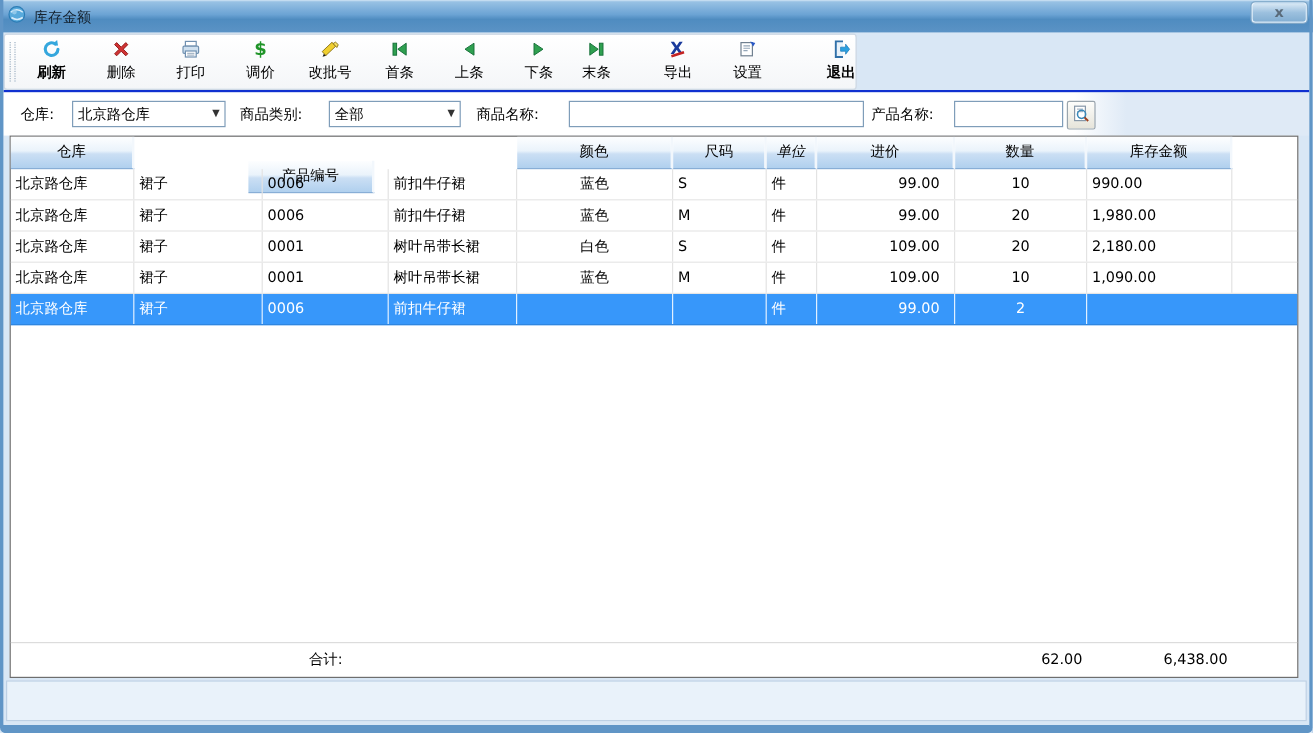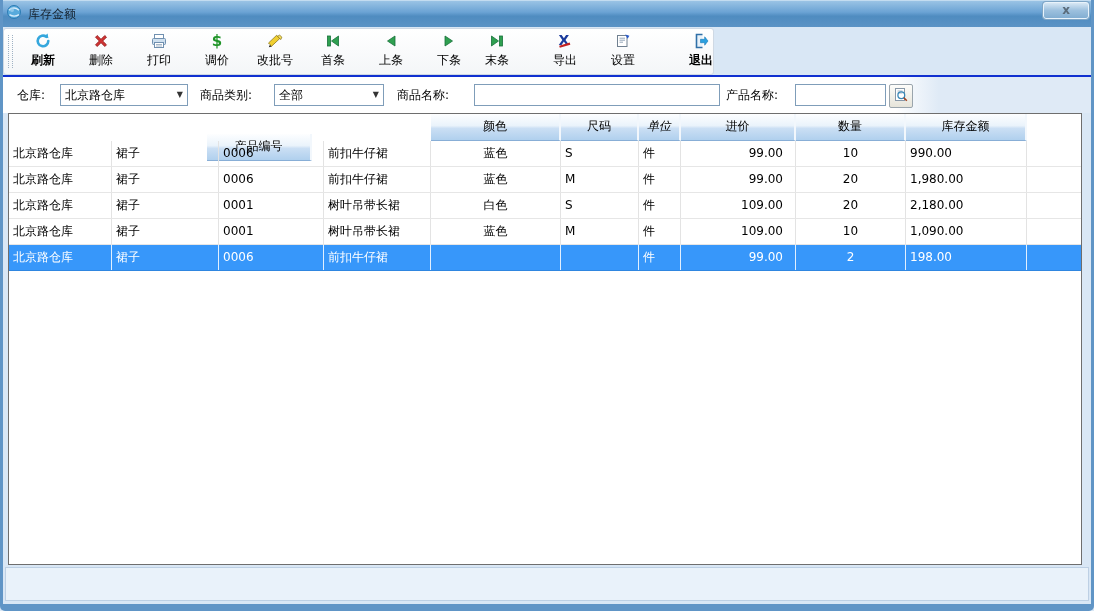--- a/index.html
+++ b/index.html
@@ -204,28 +204,34 @@
   <div class="search-btn ico"><svg width="16" height="16" viewBox="0 0 16 16" font-family="DejaVu Sans,sans-serif">
         <rect x="2.5" y="1.5" width="9" height="12" fill="#fff" stroke="#8898a8"></rect>
         <path d="M4.5 4h5M4.5 6h5" stroke="#aab8c6"></path>
         <circle cx="8.3" cy="8.3" r="3.4" fill="none" stroke="#3888b8" stroke-width="1.3"></circle>
         <path d="M10.8 10.8l3 3" stroke="#a04020" stroke-width="1.6"></path>
       </svg></div>
 </div>
 
 <div class="grid" id="grid">
   <div class="grid-header" id="grid-header">
+      <div class="th" style="left: 0px; width: 103px;">仓库</div>
       <div class="th" style="left: 198px; width: 105px; margin-top: 20px;">产品编号</div>
       <div class="th" style="left: 422px; width: 130px;">颜色</div>
       <div class="th" style="left: 552px; width: 78px;">尺码</div>
       <div class="th" style="left: 630px; width: 42px; font-style: italic;">单位</div>
       <div class="th" style="left: 672px; width: 115px;">进价</div>
       <div class="th" style="left: 787px; width: 110px;">数量</div>
       <div class="th" style="left: 897px; width: 121px;">库存金额</div>
     </div>
+  <div class="footer-row">
+    <span class="f-cell" style="left:210px;width:105px;text-align:center">合计:</span>
+    <span class="f-cell" style="left:787px;width:110px;text-align:right;padding-right:4px">62.00</span>
+    <span class="f-cell" style="left:897px;width:121px;text-align:right;padding-right:4px">6,438.00</span>
+  </div>
 <div class="row" style="top: 27px;">
       <div class="cell" style="left: 0px; width: 103px; text-align: left;">北京路仓库</div>
       <div class="cell" style="left: 103px; width: 107px; text-align: left;">裙子</div>
       <div class="cell" style="left: 210px; width: 105px; text-align: left;">0006</div>
       <div class="cell" style="left: 315px; width: 107px; text-align: left;">前扣牛仔裙</div>
       <div class="cell" style="left: 422px; width: 130px; text-align: center;">蓝色</div>
       <div class="cell" style="left: 552px; width: 78px; text-align: left;">S</div>
       <div class="cell" style="left: 630px; width: 42px; text-align: left;">件</div>
       <div class="cell" style="left: 672px; width: 115px; text-align: right; padding-right: 12px;">99.00</div>
       <div class="cell" style="left: 787px; width: 110px; text-align: center;">10</div>
@@ -270,19 +276,18 @@
     <div class="row selected" style="top: 131px;">
       <div class="cell" style="left: 0px; width: 103px; text-align: left;">北京路仓库</div>
       <div class="cell" style="left: 103px; width: 107px; text-align: left;">裙子</div>
       <div class="cell" style="left: 210px; width: 105px; text-align: left;">0006</div>
       <div class="cell" style="left: 315px; width: 107px; text-align: left;">前扣牛仔裙</div>
       <div class="cell" style="left: 422px; width: 130px; text-align: center;"></div>
       <div class="cell" style="left: 552px; width: 78px; text-align: left;"></div>
       <div class="cell" style="left: 630px; width: 42px; text-align: left;">件</div>
       <div class="cell" style="left: 672px; width: 115px; text-align: right; padding-right: 12px;">99.00</div>
       <div class="cell" style="left: 787px; width: 110px; text-align: center;">2</div>
-      <div class="cell" style="left: 897px; width: 121px; text-align: left;">198.00</div>
     </div>
   </div>
 
 <div class="status-bar"></div>
 
 <div class="frame-edge"></div>
 
 </body></html>

